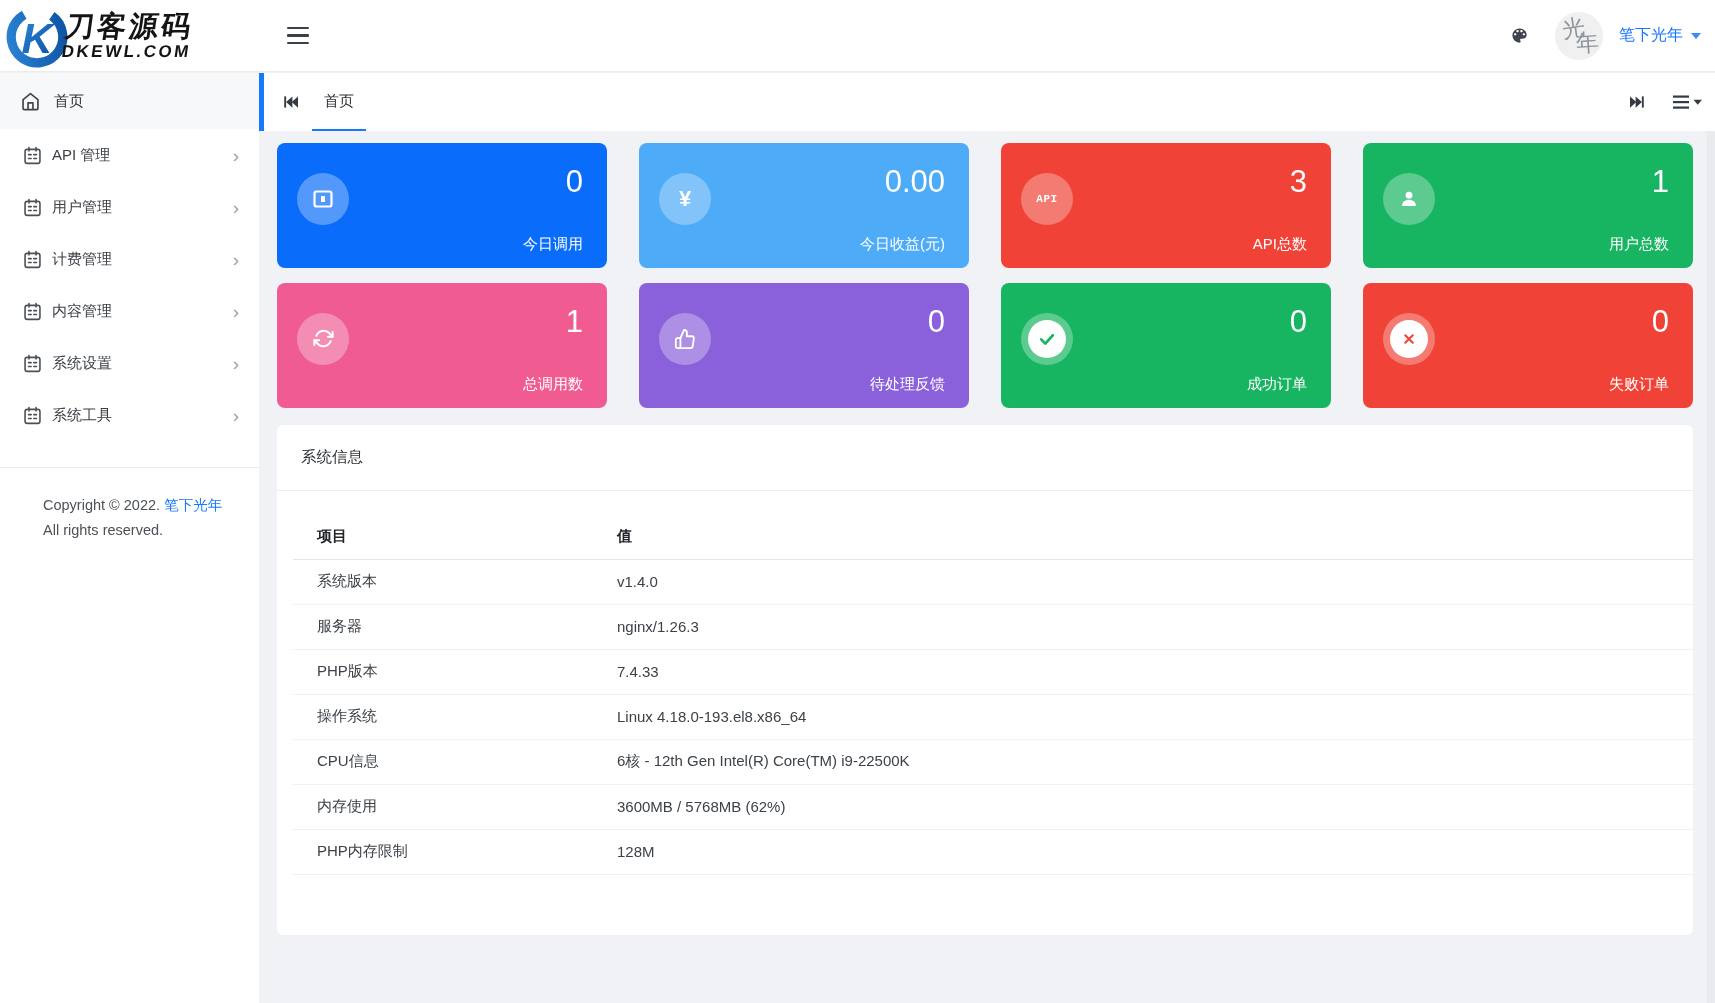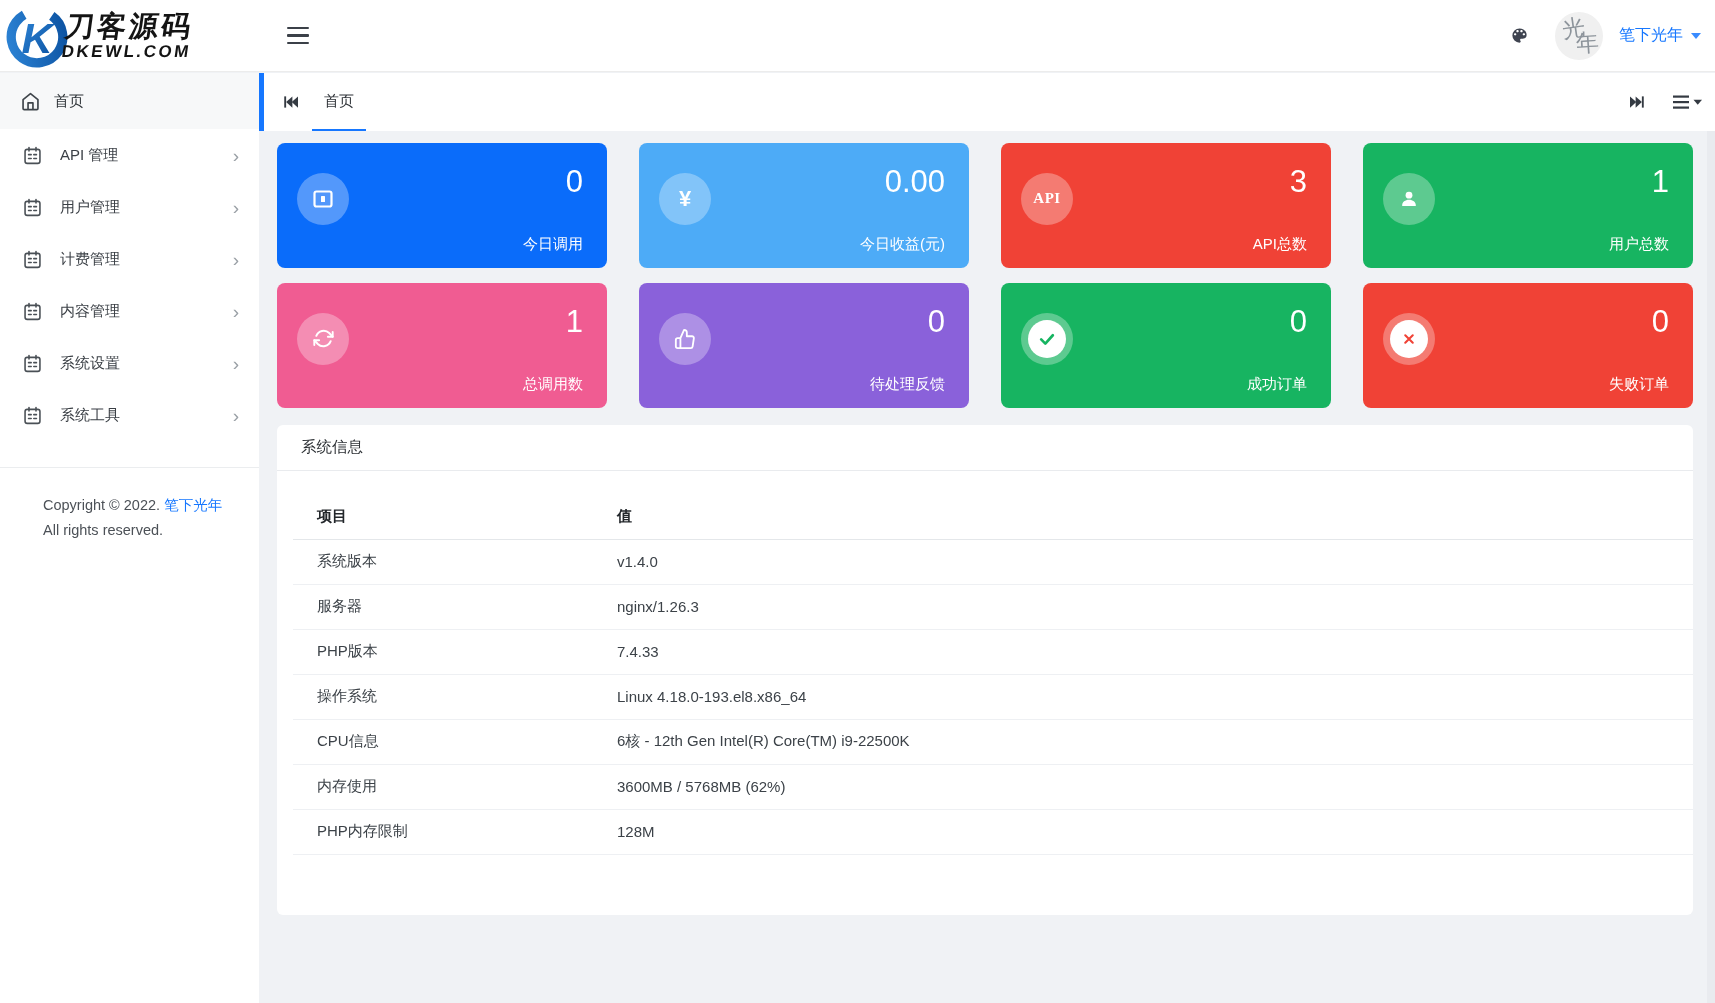--- a/index.html
+++ b/index.html
@@ -23,21 +23,21 @@
   .avatar .c1 { position:absolute; top:1px; left:7px; font-size:23px; transform:rotate(-8deg); }
   .avatar .c2 { position:absolute; top:16px; left:21px; font-size:23px; transform:rotate(-4deg); }
   .user-link { color:#1677ff; font-size:16px; text-decoration:none; display:flex; align-items:center; cursor:pointer; }
   .caret-down { width:0; height:0; border-left:5px solid transparent; border-right:5px solid transparent;
                 border-top:6px solid #1677ff; margin-left:8px; opacity:.85; }
 
   
   .sidebar { position:absolute; top:73px; left:0; width:259px; height:930px; background:#fff; z-index:10; }
   .side-home { height:56px; display:flex; align-items:center; padding:0 20px 0 20px; gap:13px;
                background:#f7f8f9; font-size:15px; color:#2e3338; cursor:pointer; }
-  .side-item { height:52px; display:flex; align-items:center; padding:0 20px 0 22px; gap:17px;
+  .side-item { height:52px; display:flex; align-items:center; padding:0 20px 0 22px; gap:9px;
                font-size:15px; color:#3a3f45; cursor:pointer; }
   .side-item .chev { margin-left:auto; color:#9aa0a6; font-size:19px; line-height:1; }
   .side-icon { display:flex; flex:none; }
   .side-divider { margin-top:26px; border-top:1px solid #ebedef; }
   .copyright { padding:25px 18px 0 43px; font-size:14.5px; color:#4c5157; line-height:25px; }
   .copyright a { color:#1677ff; text-decoration:none; }
 
   
   .main { position:absolute; top:73px; left:259px; width:1456px; height:930px; }
   .tabstrip { position:relative; height:58px; background:#fff; display:flex; align-items:center; padding-left:24px; }
@@ -55,21 +55,21 @@
                padding:0 24px 0 20px; }
   .stat-icon-wrap { width:52px; height:52px; border-radius:50%; background:rgba(255,255,255,.3);
                     display:flex; align-items:center; justify-content:center; margin-top:-14px; flex:none; }
   .stat-right { margin-left:auto; text-align:right; display:flex; flex-direction:column; height:100%;
                 padding:15px 0 14px; }
   .stat-value { font-size:31px; line-height:1.25; margin-top:5px; }
   .stat-label { margin-top:auto; font-size:15px; }
 
   
   .panel { margin-top:17px; background:#fff; border-radius:6px; width:1416px; padding-bottom:60px; }
-  .panel-header { height:46px; padding:0 24px; display:flex; align-items:center;
+  .panel-header { height:66px; padding:0 24px; display:flex; align-items:center;
                   font-size:15.5px; color:#2b2f33; border-bottom:1px solid #e9ebee; }
   .panel-body { padding-top:23px;margin-left:16px; }
   table { width:100%; border-collapse:collapse; font-size:15px; table-layout:fixed; }
   th, td { text-align:left; height:45px; padding:0 24px; color:#3c4248;
            border-bottom:1px solid #eef0f3; overflow:hidden; white-space:nowrap; }
   th { font-weight:bold; color:#22262a; border-bottom:1px solid #e4e7ea; }
   tr.hl td { background:#f0faf8; }
 
   .scroll-track { position:absolute; right:0; top:58px; width:8px; height:872px; background:#e9ebef; }
 </style>
@@ -253,21 +253,21 @@
        <span class="stat-icon-wrap">
             <span style="font-size:22px;font-weight:bold;color:#fff">¥</span>
           </span>
        <span class="stat-right">
          <span class="stat-value">0.00</span>
          <span class="stat-label">今日收益(元)</span>
        </span>
      </div>
         <div class="stat-card" style="background:#f04236">
        <span class="stat-icon-wrap">
-            <span style="font-size:15px;font-weight:bold;color:#fff;font-family:Liberation Serif, serif;letter-spacing:.5px">API</span>
+            <span style="font-size:11px;font-weight:bold;color:#fff;font-family:Liberation Mono, monospace;letter-spacing:.5px">API</span>
           </span>
        <span class="stat-right">
          <span class="stat-value">3</span>
          <span class="stat-label">API总数</span>
        </span>
      </div>
         <div class="stat-card" style="background:#17b461">
        <span class="stat-icon-wrap">
             <svg width="24" height="24" viewBox="0 0 24 24" fill="#fff">
               <circle cx="12" cy="8.2" r="3.4"></circle>

